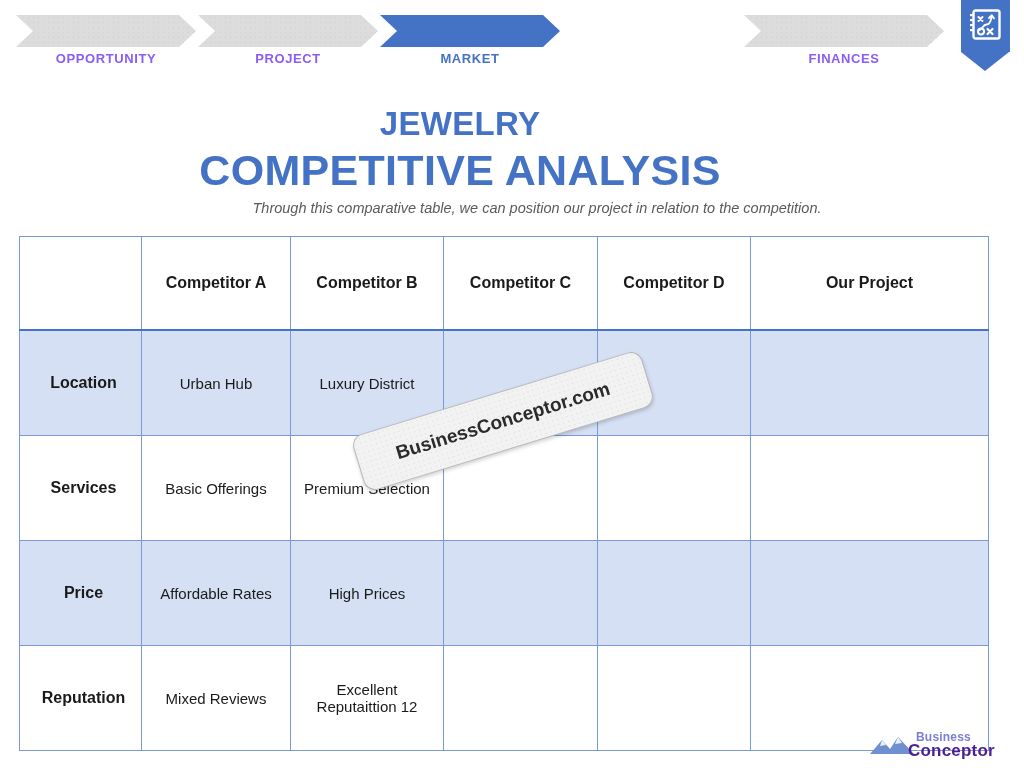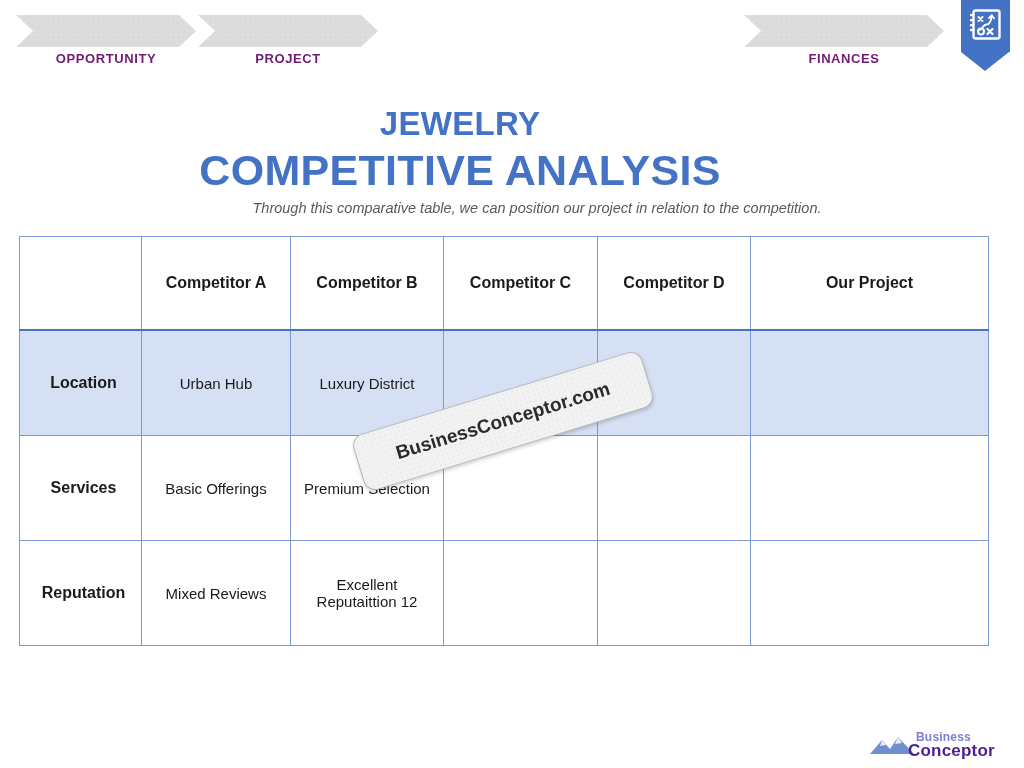--- a/index.html
+++ b/index.html
@@ -47,21 +47,21 @@
     background-image: none;
   }
   .step .lbl {
     position: absolute;
     top: 36px;
     left: 0;
     width: 100%;
     text-align: center;
     font-size: 13px;
     letter-spacing: 0.6px;
-    color: #701a75;
+    color: #8b5cf6;
     font-weight: bold;
     white-space: nowrap;
   }
   .step.active .lbl {
     color: #4472c4;
   }
 
   
   #badge {
     position: absolute;
@@ -210,20 +210,24 @@
 <body>
 
 <div id="stepnav">
   <div class="step first" style="left:16px;width:180px;">
     <div class="chev"></div>
     <div class="lbl">OPPORTUNITY</div>
   </div>
   <div class="step" style="left:198px;width:180px;">
     <div class="chev"></div>
     <div class="lbl">PROJECT</div>
+  </div>
+  <div class="step active" style="left:380px;width:180px;">
+    <div class="chev"></div>
+    <div class="lbl">MARKET</div>
   </div>
   <div class="step" style="left:744px;width:200px;">
     <div class="chev"></div>
     <div class="lbl">FINANCES</div>
   </div>
 </div>
 
 <div id="badge">
   <div class="body"></div>
   <div class="tip"></div>
@@ -276,20 +280,28 @@
       <td></td>
     </tr>
     <tr>
       <td class="rowhead">Services</td>
       <td>Basic Offerings</td>
       <td>Premium Selection</td>
       <td></td>
       <td></td>
       <td></td>
     </tr>
+    <tr class="shade">
+      <td class="rowhead">Price</td>
+      <td>Affordable Rates</td>
+      <td>High Prices</td>
+      <td></td>
+      <td></td>
+      <td></td>
+    </tr>
     <tr>
       <td class="rowhead">Reputation</td>
       <td>Mixed Reviews</td>
       <td>Excellent Reputaittion 12</td>
       <td></td>
       <td></td>
       <td></td>
     </tr>
   </tbody>
 </table>

